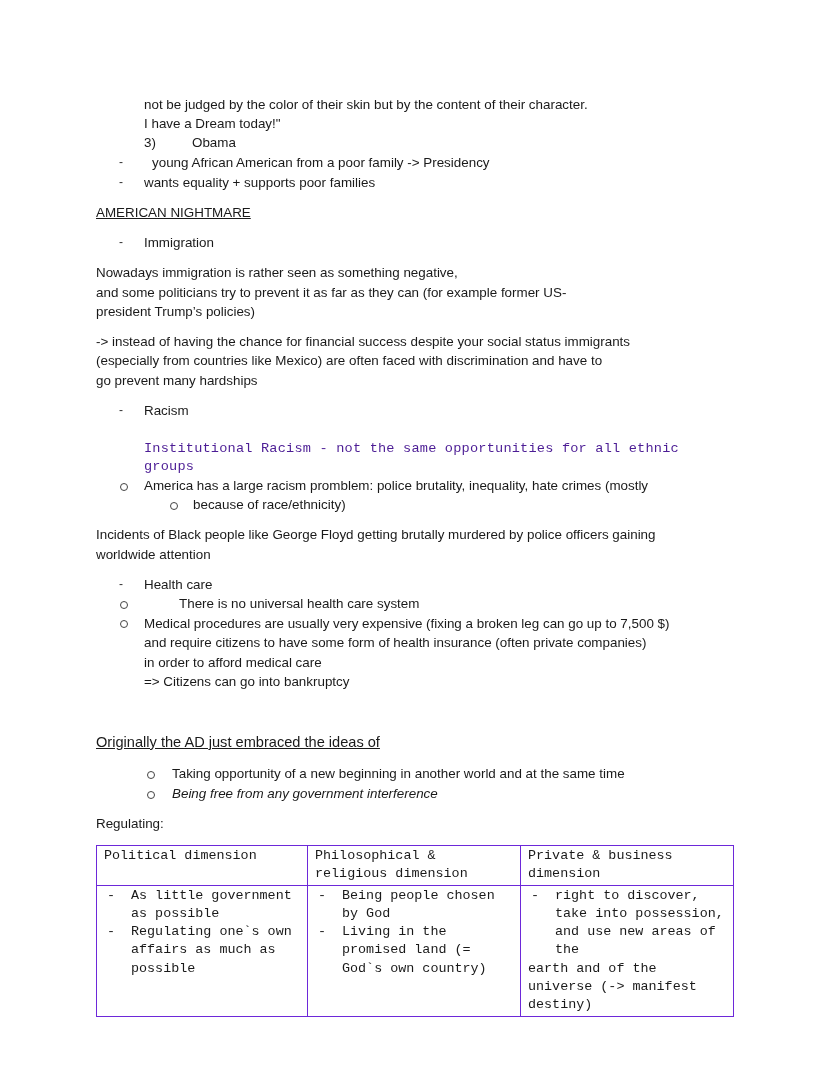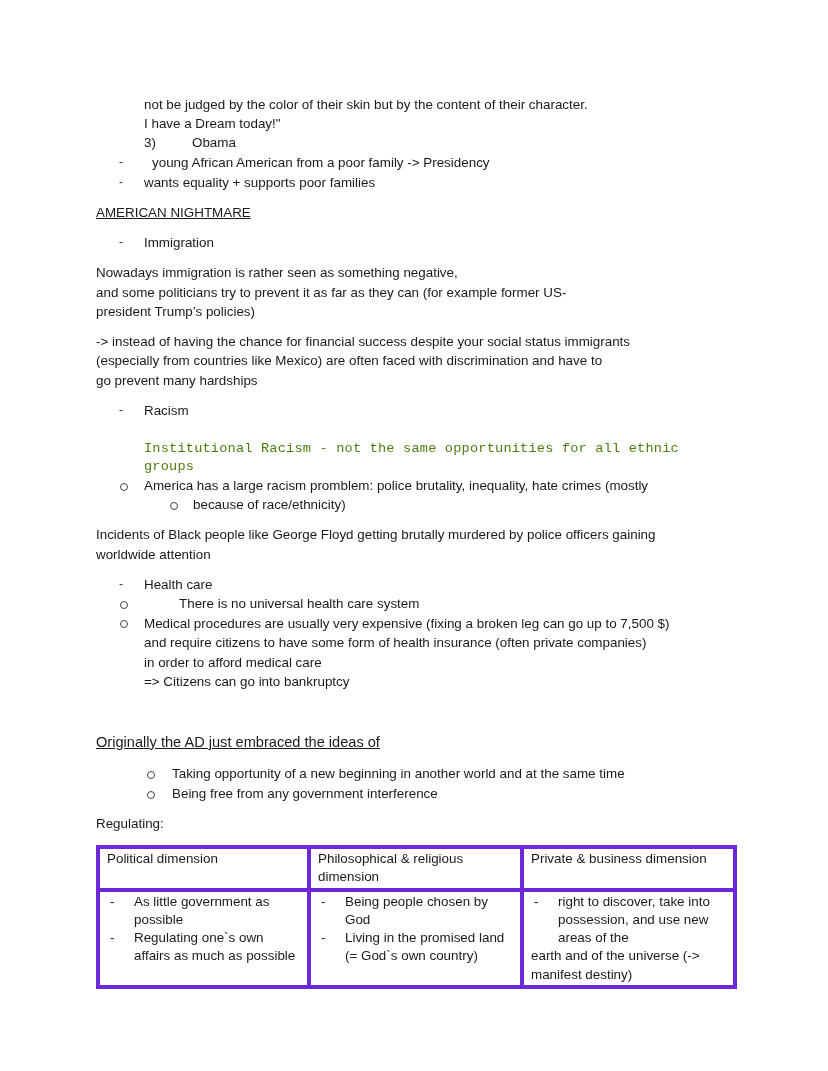--- a/index.html
+++ b/index.html
@@ -3,30 +3,30 @@
   <meta charset="utf-8">
   <style>
     html, body { margin: 0; padding: 0; background: #ffffff; }
     body {
       width: 828px; height: 1071px; position: relative; overflow: hidden;
       font-family: "Liberation Sans", "DejaVu Sans", sans-serif;
       font-size: 13.4px; color: #1a1a1a;
     }
     .ln { position: absolute; white-space: nowrap; line-height: 19px; }
     .u { text-decoration: underline; }
-    .mono { font-family: "Liberation Mono", "DejaVu Sans Mono", monospace; font-size: 13.6px; color: #4d7c0f; letter-spacing: 0.2px; }
+    .mono { font-family: "Liberation Mono", "DejaVu Sans Mono", monospace; font-size: 13.6px; color: #4c1d95; letter-spacing: 0.2px; }
     .bul { position: absolute; line-height: 19px; font-size: 12px; color: #333; }
     .circ { position: absolute; width: 6px; height: 6px; border: 1px solid #444; border-radius: 50%; }
     table.dims {
       position: absolute; left: 96px; top: 845px; width: 637px;
       border-collapse: collapse; font-size: 13.4px; table-layout: fixed;
     }
     table.dims td {
-      border: 4px solid #6d28d9; vertical-align: top; padding: 1px 7px 1px 7px;
-      line-height: 18.3px; color: #1a1a1a;
+      border: 1px solid #6d28d9; vertical-align: top; padding: 1px 7px 1px 7px;
+      line-height: 18.3px; color: #1a1a1a; font-family: Liberation Mono, monospace;
     }
     .cell-list { list-style: none; margin: 0; padding: 0; }
     .cell-list li { position: relative; padding-left: 27px; }
     .cell-list li .dash { position: absolute; left: 3px; top: 0; }
     .tail { padding-left: 0 !important; }
   </style>
 </head>
 <body>
 
 <div class="ln" style="left:144px; top:95px;">not be judged by the color of their skin but by the content of their character.</div>
@@ -73,21 +73,21 @@
 <span class="circ" style="left:120px; top:620px;"></span>
 <div class="ln" style="left:144px; top:614px;">Medical procedures are usually very expensive (fixing a broken leg can go up to 7,500 $)</div>
 <div class="ln" style="left:144px; top:633px;">and require citizens to have some form of health insurance (often private companies)</div>
 <div class="ln" style="left:144px; top:653px;">in order to afford medical care</div>
 <div class="ln" style="left:144px; top:672px;">=&gt; Citizens can go into bankruptcy</div>
 
 <div class="ln u" style="left:96px; top:733px; font-size:14.6px;">Originally the AD just embraced the ideas of</div>
 <span class="circ" style="left:147px; top:771px;"></span>
 <div class="ln" style="left:172px; top:764px;">Taking opportunity of a new beginning in another world and at the same time</div>
 <span class="circ" style="left:147px; top:791px;"></span>
-<div class="ln" style="left:172px; top:784px;">Being free from any government interference</div>
+<div class="ln" style="left:172px; top:784px;font-style:italic;">Being free from any government interference</div>
 
 <div class="ln" style="left:96px; top:814px;">Regulating:</div>
 
 <table class="dims">
   <colgroup>
     <col style="width:211px">
     <col style="width:213px">
     <col style="width:213px">
   </colgroup>
   <tbody>

